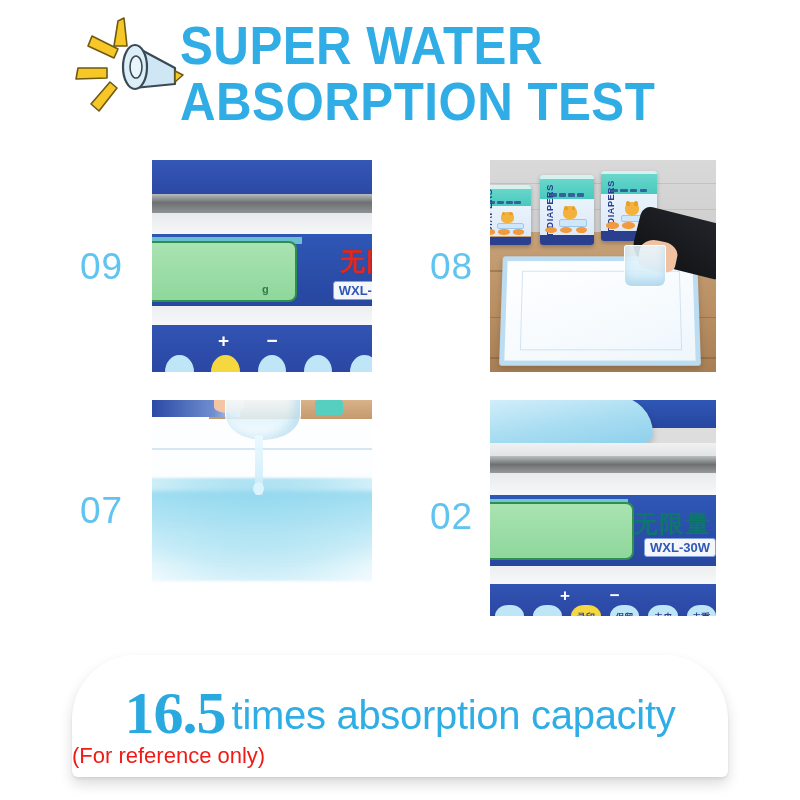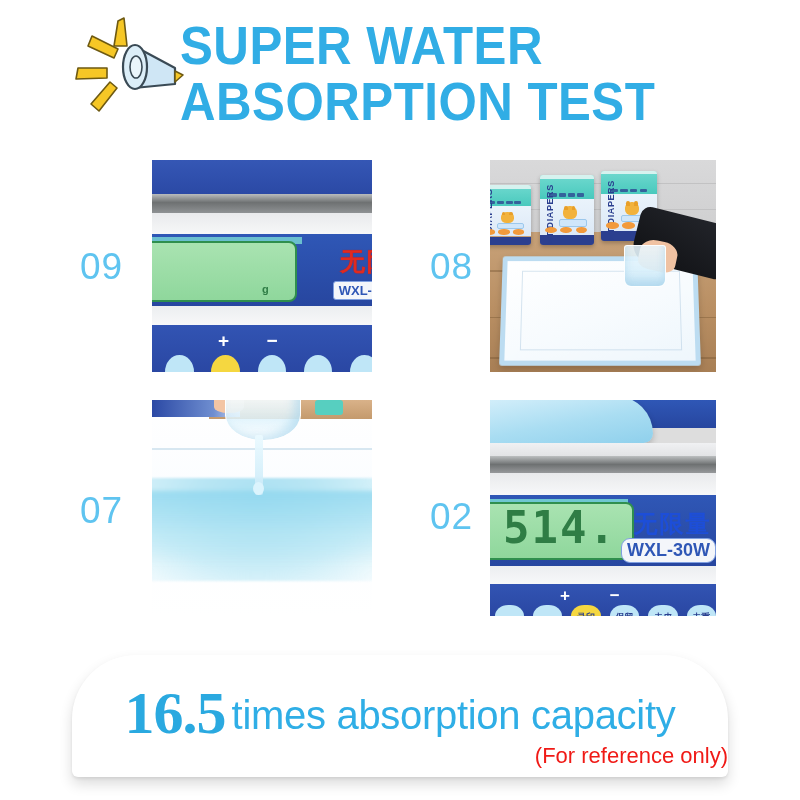--- a/index.html
+++ b/index.html
@@ -137,22 +137,22 @@
   .p4-white2{left:0;top:34%;width:100%;height:10%;background:linear-gradient(180deg,#e9eaec 0%,#f7f8f9 100%);}
   .p4-panel{left:0;top:44%;width:100%;height:33%;background:linear-gradient(180deg,#2f57b6 0%,#27469f 100%);}
   .p4-lcd{left:-6%;top:47%;width:68%;height:25%;background:linear-gradient(180deg,#a9e3b1 0%,#8fd79c 100%);border:2px solid #2f8f4e;border-radius:8px;}
   .p4-lcdshine{left:-5%;top:46%;width:66%;height:2.5%;background:#7fe3d8;opacity:.8;}
   .p4-digits{
     position:absolute;left:2%;top:47%;width:58%;height:24%;
     display:flex;align-items:center;justify-content:center;
     color:#2f7d45;font-family:"DejaVu Sans Mono",monospace;font-weight:bold;
     font-size:44px;letter-spacing:2px;
   }
-  .p4-cn{position:absolute;right:2%;top:50%;color:#1d4ed8;font-size:24px;font-weight:bold;letter-spacing:2px;white-space:nowrap;}
-  .p4-model{position:absolute;right:0%;top:64%;background:#f4f6fa;border:1.5px solid #7f9fe0;border-radius:9px;color:#2f57b6;font-size:18px;font-weight:bold;padding:1px 5px;white-space:nowrap;}
+  .p4-cn{position:absolute;right:2%;top:50%;color:#0f766e;font-size:24px;font-weight:bold;letter-spacing:2px;white-space:nowrap;}
+  .p4-model{position:absolute;right:0%;top:64%;background:#f4f6fa;border:1.5px solid #7f9fe0;border-radius:3px;color:#2f57b6;font-size:13px;font-weight:bold;padding:1px 5px;white-space:nowrap;}
   .p4-gap{left:0;top:77%;width:100%;height:8%;background:linear-gradient(180deg,#eceef0 0%,#f7f8f9 100%);}
   .p4-keypad{left:0;top:85%;width:100%;height:15%;background:linear-gradient(180deg,#3254b3 0%,#2a47a3 100%);}
   .p4-plus{position:absolute;left:31%;top:86%;color:#fff;font-size:17px;font-weight:bold;}
   .p4-minus{position:absolute;left:53%;top:86%;color:#fff;font-size:17px;font-weight:bold;}
   .p4-key{position:absolute;top:95%;height:11%;width:13%;background:#bfe6f7;border-radius:45%;display:flex;align-items:center;justify-content:center;color:#2b3f8f;font-size:9px;font-weight:bold;}
   .p4-key.y{background:#f5d740;}
 
   
   .banner{
     position:absolute;left:72px;top:655px;width:656px;height:122px;
@@ -168,21 +168,21 @@
     color:#2AA9E0;font-size:60px;font-weight:bold;letter-spacing:-1px;
     font-family:"Liberation Serif",serif;
     vertical-align:-4px;
   }
   .banner-text{
     color:#2FAEE6;font-size:40px;font-weight:400;letter-spacing:-0.3px;
     font-family:"Liberation Sans Narrow","Liberation Sans",sans-serif;
     margin-left:6px;
   }
   .banner-note{
-    position:absolute;left:0;top:88px;width:100%;text-align:right;
+    position:absolute;left:0;top:88px;width:100%;text-align:left;
     color:#F01A16;font-size:22px;
     font-family:"Liberation Sans Narrow","Liberation Sans",sans-serif;
   }
 </style>
 </head>
 <body>
 
 <div id="root">
 
   <div class="header">
@@ -342,21 +342,20 @@
 
   <div class="photo" style="left:490px;top:400px;width:226px;height:216px;">
     <div class="ph p4-blue"></div>
     <div class="ph p4-pad"></div>
     <div class="ph p4-white"></div>
     <div class="ph p4-bar"></div>
     <div class="ph p4-white2"></div>
     <div class="ph p4-panel"></div>
     <div class="ph p4-lcdshine"></div>
     <div class="ph p4-lcd"></div>
-    <div class="p4-digits">514.</div>
     <div class="p4-cn">无限量</div>
     <div class="p4-model">WXL-30W</div>
     <div class="ph p4-gap"></div>
     <div class="ph p4-keypad"></div>
     <div class="p4-plus">+</div>
     <div class="p4-minus">−</div>
     <div class="p4-key" style="left:2%;"></div>
     <div class="p4-key" style="left:19%;"></div>
     <div class="p4-key y" style="left:36%;">录印</div>
     <div class="p4-key" style="left:53%;">保留</div>

